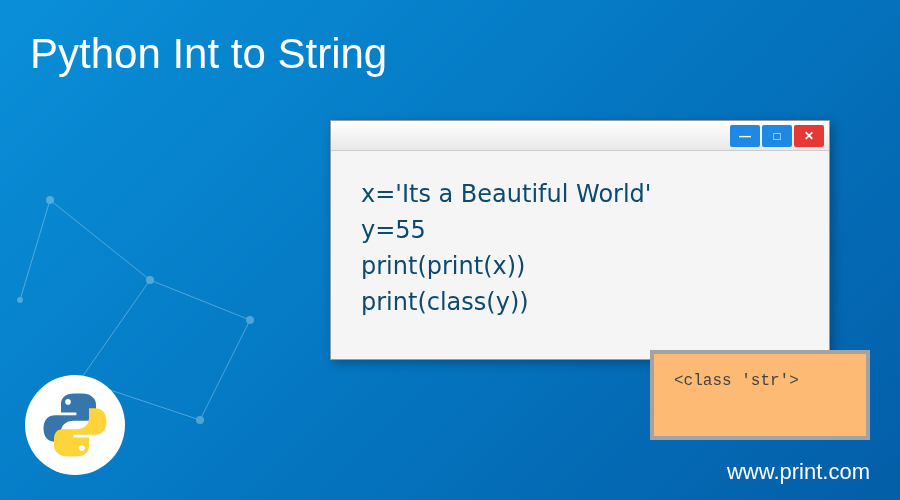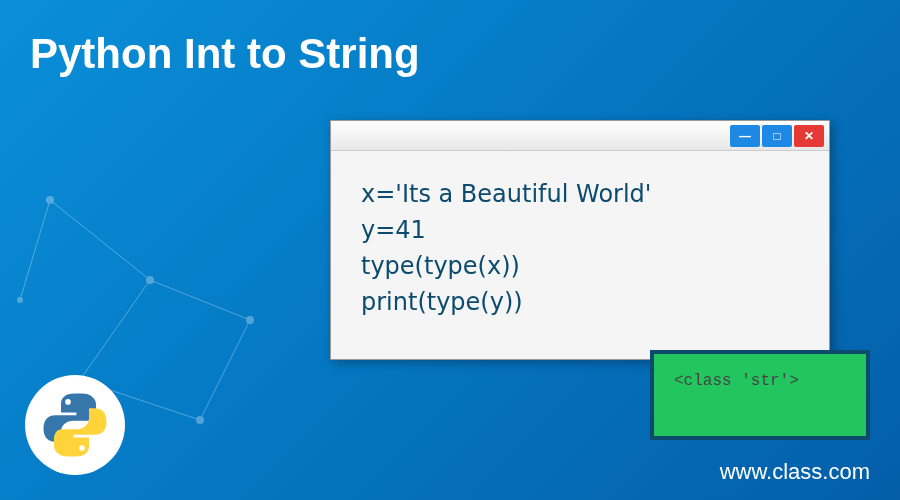--- a/index.html
+++ b/index.html
@@ -25,21 +25,21 @@
       height: 100%;
       opacity: 0.3;
     }
     
     .title {
       position: absolute;
       top: 30px;
       left: 30px;
       color: white;
       font-size: 42px;
-      font-weight: bold;
+      font-weight: normal;
       font-family: Verdana, sans-serif;
     }
     
     .code-window {
       position: absolute;
       top: 120px;
       left: 330px;
       width: 500px;
       height: 240px;
       background: #f5f5f5;
@@ -85,22 +85,22 @@
       color: #0c4a6e;
       line-height: 1.5;
     }
     
     .output-box {
       position: absolute;
       bottom: 60px;
       right: 30px;
       width: 220px;
       height: 90px;
-      background: #22c55e;
-      border: 4px solid #0c4a6e;
+      background: #fdba74;
+      border: 4px solid #a3a3a3;
       padding: 15px 20px;
       font-family: "Courier New", monospace;
       font-size: 16px;
       color: #444;
       line-height: 1.6;
     }
     
     .python-logo {
       position: absolute;
       bottom: 25px;
@@ -144,32 +144,32 @@
 <div class="title">Python Int to String</div>
 
 <div class="code-window">
   <div class="titlebar">
     <div class="win-btn min-btn">—</div>
     <div class="win-btn max-btn">□</div>
     <div class="win-btn close-btn">✕</div>
   </div>
   <div class="code-content">
     <div>x='Its a Beautiful World'</div>
-    <div>y=41</div>
-    <div>type(type(x))</div>
-    <div>print(type(y))</div>
+    <div>y=55</div>
+    <div>print(print(x))</div>
+    <div>print(class(y))</div>
   </div>
 </div>
 
 <div class="output-box">
   <div>&lt;class 'str'&gt;</div>
 </div>
 
 <div class="python-logo">
   <svg width="70" height="70" viewBox="0 0 100 100">
     <path d="M 50 5 C 35 5 30 12 30 20 L 30 32 L 52 32 L 52 36 L 22 36 C 12 36 5 42 5 55 C 5 68 12 74 22 74 L 30 74 L 30 60 C 30 50 38 44 48 44 L 68 44 C 76 44 80 38 80 30 L 80 20 C 80 12 72 5 60 5 Z" fill="#3776ab"></path>
     <circle cx="40" cy="17" r="4" fill="white"></circle>
     <path d="M 50 95 C 65 95 70 88 70 80 L 70 68 L 48 68 L 48 64 L 78 64 C 88 64 95 58 95 45 C 95 32 88 26 78 26 L 70 26 L 70 40 C 70 50 62 56 52 56 L 32 56 C 24 56 20 62 20 70 L 20 80 C 20 88 28 95 40 95 Z" fill="#ffd43b"></path>
     <circle cx="60" cy="83" r="4" fill="white"></circle>
   </svg>
 </div>
 
-<div class="website">www.class.com</div>
+<div class="website">www.print.com</div>
 
 </body></html>

